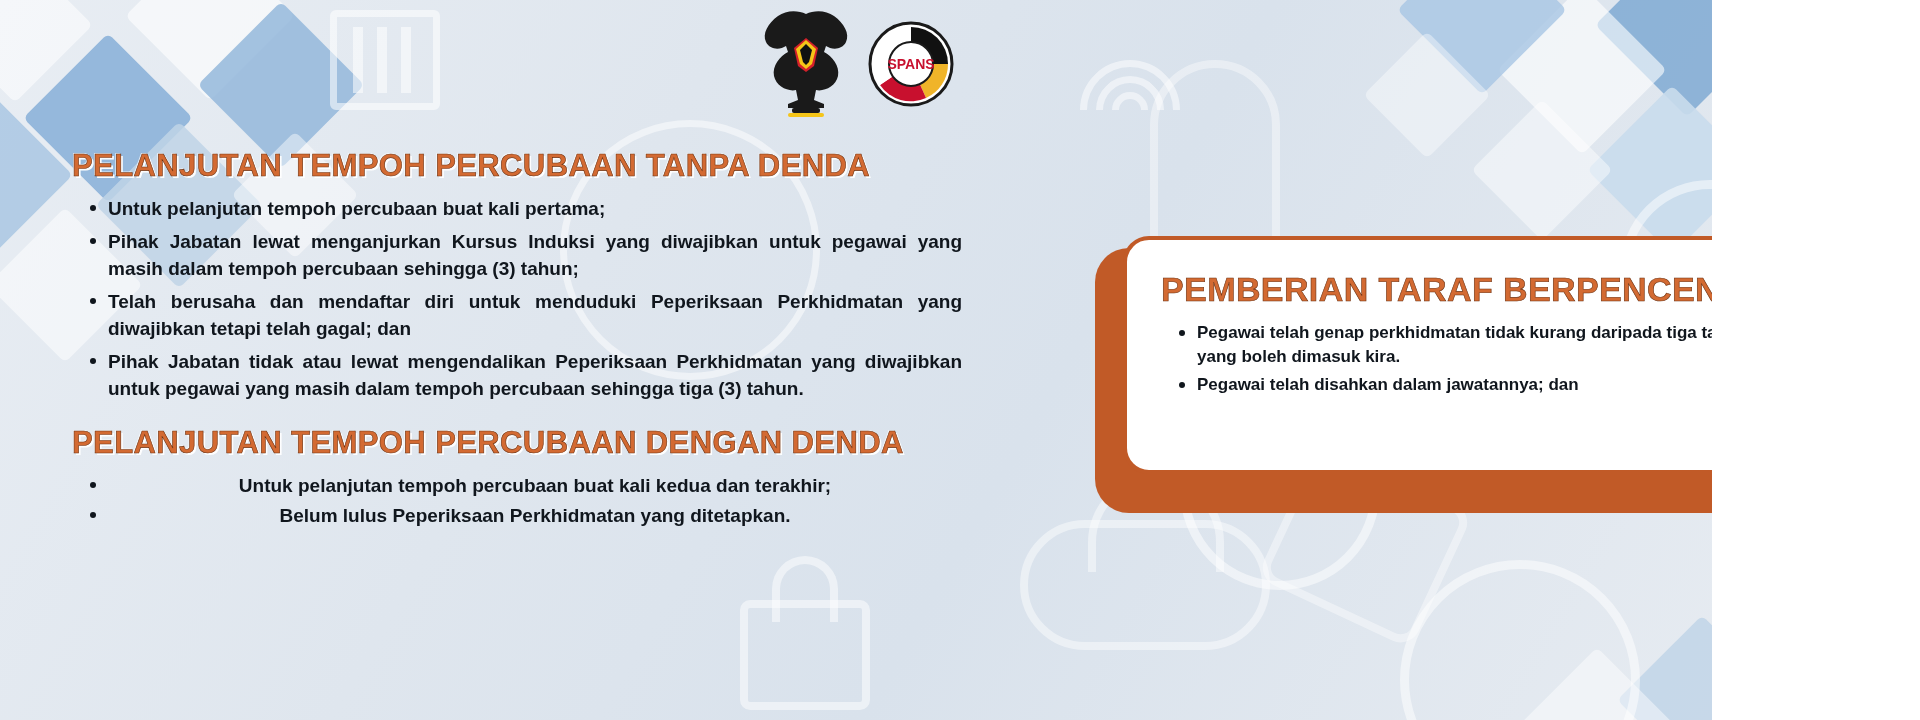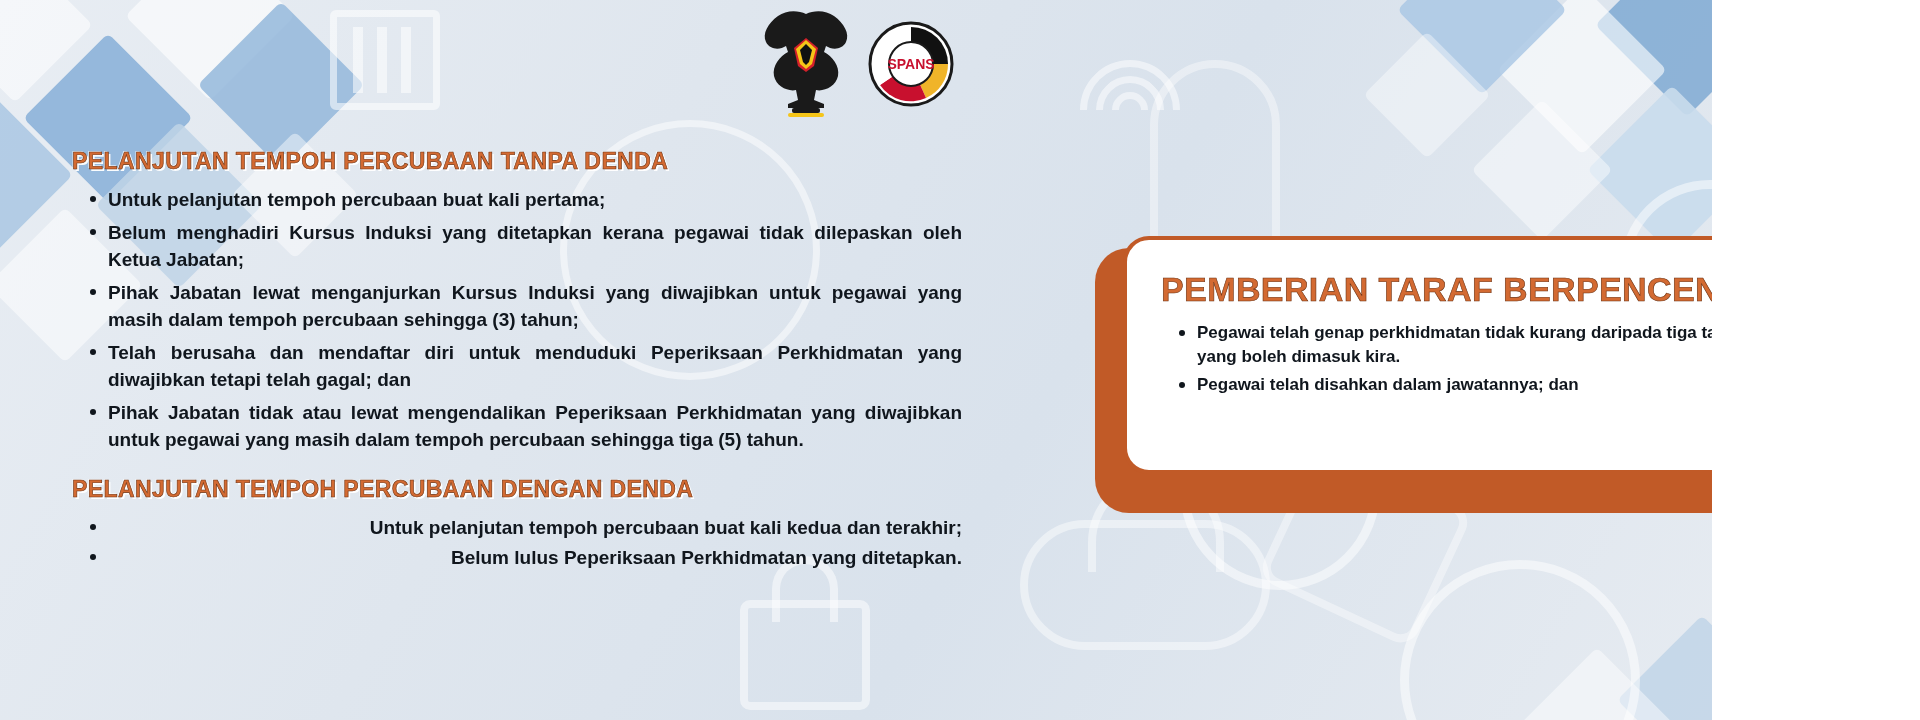--- a/index.html
+++ b/index.html
@@ -141,21 +141,21 @@
 
   
   .left-col {
     position: absolute;
     left: 72px;
     top: 148px;
     width: 890px;
     z-index: 4;
   }
   .heading {
-    font-size: 23px;
+    font-size: 31px;
     font-weight: bold;
     letter-spacing: .4px;
     color: #d36a32;
     -webkit-text-stroke: 0.6px #6b3010;
     text-shadow:
       2px 2px 0 rgba(255,255,255,.95),
       -1px -1px 0 rgba(255,255,255,.7);
     margin-bottom: 12px;
   }
   .heading.second { margin-top: 22px; }
@@ -176,21 +176,21 @@
     text-align: justify;
   }
   ul.points li::before {
     content: "";
     position: absolute;
     left: 6px; top: 9px;
     width: 6px; height: 6px;
     background: #10161d;
     border-radius: 50%;
   }
-  ul.points.compact li { text-align: right; margin-bottom: 3px; }
+  ul.points.compact li { text-align: center; margin-bottom: 3px; }
 
   
   .card-wrap {
     position: absolute;
     left: 1095px;
     top: 248px;
     width: 730px;
     height: 265px;
     z-index: 4;
   }
@@ -285,24 +285,23 @@
       <text x="43" y="48" text-anchor="middle" font-family="Liberation Sans, sans-serif" font-size="14" font-weight="bold" fill="#c8102e">SPANS</text>
     </svg>
   </div>
 
   <div class="left-col">
 
     <div class="heading">PELANJUTAN TEMPOH PERCUBAAN TANPA DENDA</div>
 
     <ul class="points">
       <li>Untuk pelanjutan tempoh percubaan buat kali pertama;</li>
-      <li>Belum menghadiri Kursus Induksi yang ditetapkan kerana pegawai tidak dilepaskan oleh Ketua Jabatan;</li>
       <li>Pihak Jabatan lewat menganjurkan Kursus Induksi yang diwajibkan untuk pegawai yang masih dalam tempoh percubaan sehingga (3) tahun;</li>
       <li>Telah berusaha dan mendaftar diri untuk menduduki Peperiksaan Perkhidmatan yang diwajibkan tetapi telah gagal; dan</li>
-      <li>Pihak Jabatan tidak atau lewat mengendalikan Peperiksaan Perkhidmatan yang diwajibkan untuk pegawai yang masih dalam tempoh percubaan sehingga tiga (5) tahun.</li>
+      <li>Pihak Jabatan tidak atau lewat mengendalikan Peperiksaan Perkhidmatan yang diwajibkan untuk pegawai yang masih dalam tempoh percubaan sehingga tiga (3) tahun.</li>
     </ul>
 
     <div class="heading second">PELANJUTAN TEMPOH PERCUBAAN DENGAN DENDA</div>
 
     <ul class="points compact">
       <li>Untuk pelanjutan tempoh percubaan buat kali kedua dan terakhir;</li>
       <li>Belum lulus Peperiksaan Perkhidmatan yang ditetapkan.</li>
     </ul>
   </div>
 

